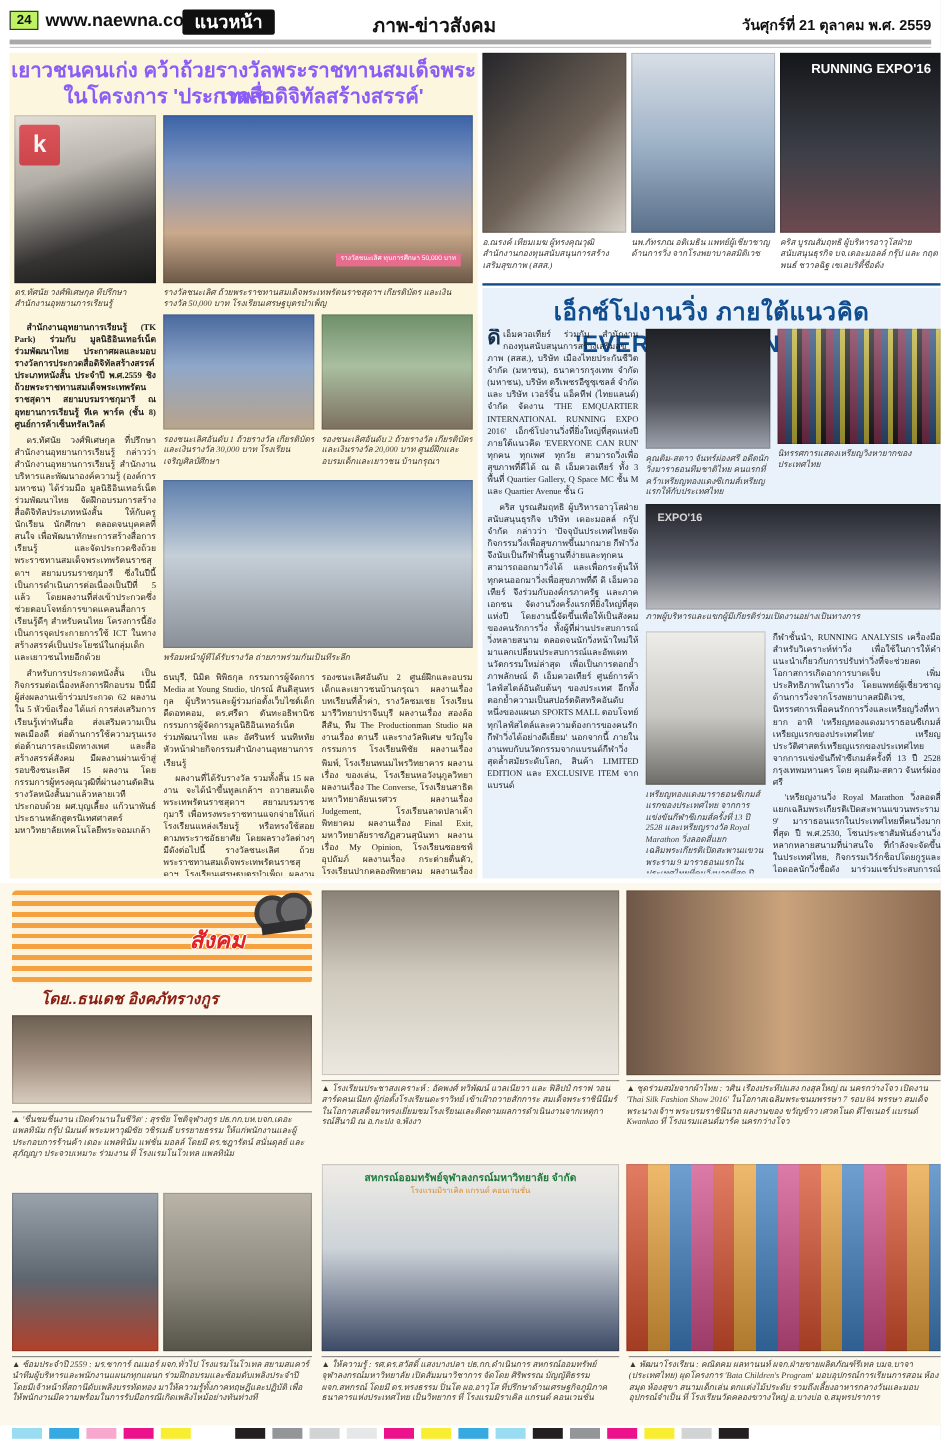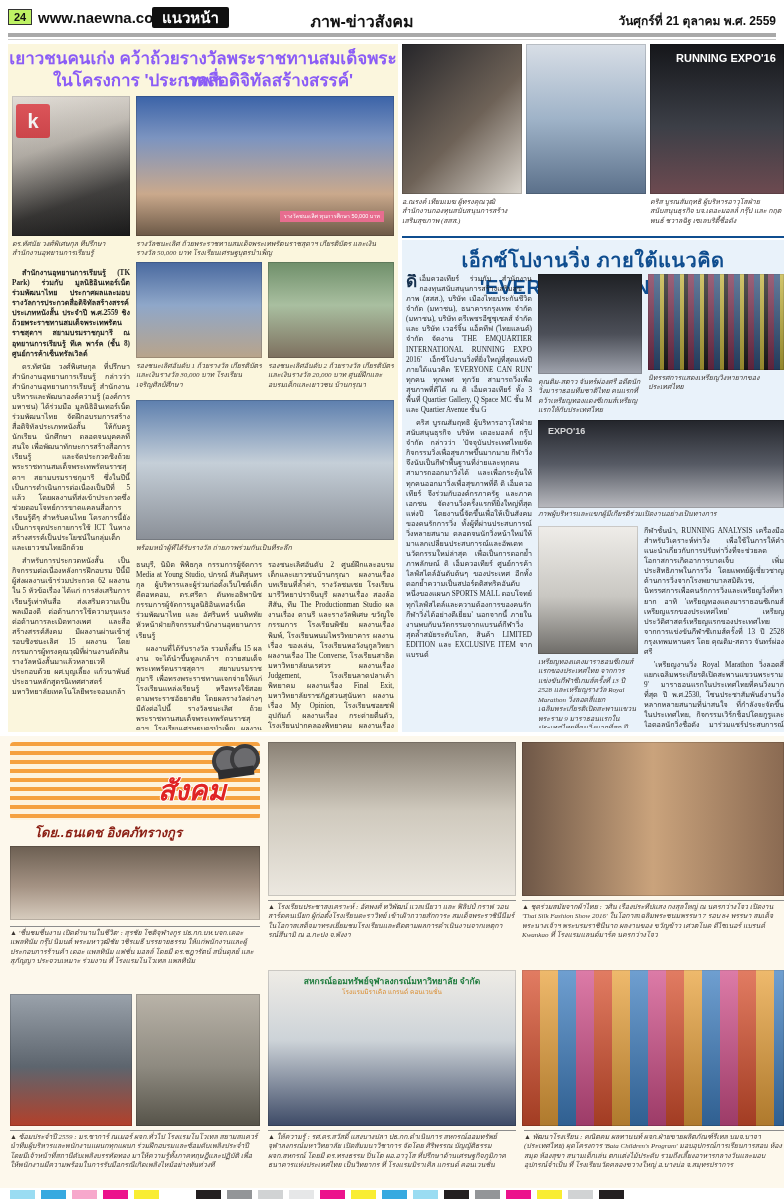--- a/index.html
+++ b/index.html
@@ -59,21 +59,21 @@
   .prize-card{position:absolute;right:10px;bottom:14px;background:#e76d8f;color:#fff;font-size:5.5px;
      padding:2px 4px;text-align:center;line-height:1.3;font-family:"Liberation Sans",sans-serif;}
   .coop-banner{position:absolute;left:0;right:0;top:4px;text-align:center;color:#1d7a3c;font-weight:bold;font-size:8.5px;
      font-family:"Liberation Sans","DejaVu Sans",sans-serif;}
   .coop-banner2{position:absolute;left:0;right:0;top:17px;text-align:center;color:#d98a2b;font-size:6.5px;
      font-family:"Liberation Sans","DejaVu Sans",sans-serif;}
   
   .social-logo{background:repeating-linear-gradient(180deg,#f5a13f 0 4px,#fdf3dd 4px 9px);border-radius:4px;}
   .logo-main{font-family:"Liberation Sans","DejaVu Sans",sans-serif;font-weight:bold;font-size:40px;color:#1e8fd5;
      text-shadow:-2px 0 #fff,2px 0 #fff,0 -2px #fff,0 2px #fff,3px 3px 0 #1d4e7c;font-style:italic;}
-  .logo-sub{font-family:"Liberation Sans","DejaVu Sans",sans-serif;font-weight:bold;font-size:28px;color:#e02424;
+  .logo-sub{font-family:"Liberation Sans","DejaVu Sans",sans-serif;font-weight:bold;font-size:19px;color:#e02424;
      text-shadow:-1px 0 #fff,1px 0 #fff,0 -1px #fff,0 1px #fff;font-style:italic;}
   .byline{font-family:"Liberation Sans","DejaVu Sans",sans-serif;font-weight:bold;font-style:italic;
      font-size:13px;color:#8a1d12;}
   .film-icon{position:absolute;width:46px;height:34px;}
   .film-icon .reel{position:absolute;width:22px;height:22px;border:4px solid #3a3a3c;border-radius:50%;background:#6b6b6e;}
   .film-icon .strip{position:absolute;left:6px;top:22px;width:36px;height:9px;background:#2e2e30;transform:rotate(-8deg);}
   
   .colorbar span{display:inline-block;width:25px;height:9px;margin-right:6px;vertical-align:top;}
 </style>
 </head>
@@ -125,20 +125,21 @@
   <div class="abs body-txt" style="left:268px;top:560px;width:126px;height:170px;">
     <p style="text-indent:0;">รองชนะเลิศอันดับ 2 ศูนย์ฝึกและอบรมเด็กและเยาวชนบ้านกรุณา ผลงานเรื่อง บทเรียนที่ล้ำค่า, รางวัลชมเชย โรงเรียนมารีวิทยาปราจีนบุรี ผลงานเรื่อง สองล้อสีสัน, ทีม The Productionman Studio ผลงานเรื่อง ตานรี และรางวัลพิเศษ ขวัญใจกรรมการ โรงเรียนพิชัย ผลงานเรื่อง พิมพ์, โรงเรียนพนมไพรวิทยาคาร ผลงานเรื่อง ของเล่น, โรงเรียนหอวังนุกูลวิทยา ผลงานเรื่อง The Converse, โรงเรียนสาธิตมหาวิทยาลัยนเรศวร ผลงานเรื่อง Judgement, โรงเรียนลาดปลาเค้าพิทยาคม ผลงานเรื่อง Final Exit, มหาวิทยาลัยราชภัฏสวนสุนันทา ผลงานเรื่อง My Opinion, โรงเรียนซอยซฟ์อุปถัมภ์ ผลงานเรื่อง กระต่ายตื่นตัว, โรงเรียนปากคลองพิทยาคม ผลงานเรื่อง Sex ดีมีได้ และโรงเรียนวัดอาวุธวิกสิตาราม ผลงานเรื่อง บุพพาภัย</p>
   </div>
 
   <div class="abs photo ph-medalman" style="left:402px;top:44px;width:120px;height:150px;"></div>
   <div class="abs photo ph-checked" style="left:526px;top:44px;width:120px;height:150px;"></div>
   <div class="abs photo ph-expo" style="left:650px;top:44px;width:134px;height:150px;">
     <div class="overlay-txt" style="left:26px;top:8px;font-size:11px;">RUNNING EXPO'16</div>
   </div>
   <div class="abs cap" style="left:402px;top:198px;width:120px;height:34px;">อ.ณรงค์ เทียมเมฆ ผู้ทรงคุณวุฒิ สำนักงานกองทุนสนับสนุนการสร้างเสริมสุขภาพ (สสส.)</div>
+  <div class="abs cap" style="left:526px;top:198px;width:120px;height:34px;">นพ.ภัทรภณ อติเมธิน แพทย์ผู้เชี่ยวชาญด้านการวิ่ง จากโรงพยาบาลสมิติเวช</div>
   <div class="abs cap" style="left:650px;top:198px;width:134px;height:34px;">คริส บูรณสัมฤทธิ ผู้บริหารอาวุโสฝ่ายสนับสนุนธุรกิจ บจ.เดอะมอลล์ กรุ๊ป และ กฤตพนธ์ ชวาลฉิฐ เซเลบริตี้ชื่อดัง</div>
 
   <div class="abs" style="left:402px;top:236px;width:382px;height:2px;background:#0f4d8f;"></div>
   <div class="abs zone-right" style="left:402px;top:240px;width:382px;height:492px;"></div>
   <div class="abs headline-right" style="left:402px;top:244px;width:382px;">เอ็กซ์โปงานวิ่ง ภายใต้แนวคิด 'EVERYONE CAN RUN'</div>
 
   <div class="abs body-txt dropcap" style="left:406px;top:274px;width:126px;height:454px;">
     <p style="text-indent:0;">ดิ เอ็มควอเทียร์ ร่วมกับ สำนักงานกองทุนสนับสนุนการสร้างเสริมสุขภาพ (สสส.), บริษัท เมืองไทยประกันชีวิต จำกัด (มหาชน), ธนาคารกรุงเทพ จำกัด (มหาชน), บริษัท ตรีเพชรอีซูซุเซลส์ จำกัด และ บริษัท เวอร์จิ้น แอ็คทีฟ (ไทยแลนด์) จำกัด จัดงาน 'THE EMQUARTIER INTERNATIONAL RUNNING EXPO 2016' เอ็กซ์โปงานวิ่งที่ยิ่งใหญ่ที่สุดแห่งปี ภายใต้แนวคิด 'EVERYONE CAN RUN' ทุกคน ทุกเพศ ทุกวัย สามารถวิ่งเพื่อสุขภาพที่ดีได้ ณ ดิ เอ็มควอเทียร์ ทั้ง 3 พื้นที่ Quartier Gallery, Q Space MC ชั้น M และ Quartier Avenue ชั้น G</p>
     <p>คริส บูรณสัมฤทธิ ผู้บริหารอาวุโสฝ่ายสนับสนุนธุรกิจ บริษัท เดอะมอลล์ กรุ๊ป จำกัด กล่าวว่า 'ปัจจุบันประเทศไทยจัดกิจกรรมวิ่งเพื่อสุขภาพขึ้นมากมาย กีฬาวิ่งจึงนับเป็นกีฬาพื้นฐานที่ง่ายและทุกคนสามารถออกมาวิ่งได้ และเพื่อกระตุ้นให้ทุกคนออกมาวิ่งเพื่อสุขภาพที่ดี ดิ เอ็มควอเทียร์ จึงร่วมกับองค์กรภาครัฐ และภาคเอกชน จัดงานวิ่งครั้งแรกที่ยิ่งใหญ่ที่สุดแห่งปี โดยงานนี้จัดขึ้นเพื่อให้เป็นสังคมของคนรักการวิ่ง ทั้งผู้ที่ผ่านประสบการณ์วิ่งหลายสนาม ตลอดจนนักวิ่งหน้าใหม่ให้มาแลกเปลี่ยนประสบการณ์และอัพเดทนวัตกรรมใหม่ล่าสุด เพื่อเป็นการตอกย้ำภาพลักษณ์ ดิ เอ็มควอเทียร์ ศูนย์การค้าไลฟ์สไตล์อันดับต้นๆ ของประเทศ อีกทั้งตอกย้ำความเป็นสปอร์ตดิสทริคอันดับหนึ่งของแผนก SPORTS MALL ตอบโจทย์ทุกไลฟ์สไตล์และความต้องการของคนรักกีฬาวิ่งได้อย่างดีเยี่ยม' นอกจากนี้ ภายในงานพบกับนวัตกรรมจากแบรนด์กีฬาวิ่งสุดล้ำสมัยระดับโลก, สินค้า LIMITED EDITION และ EXCLUSIVE ITEM จากแบรนด์</p>
   </div>

